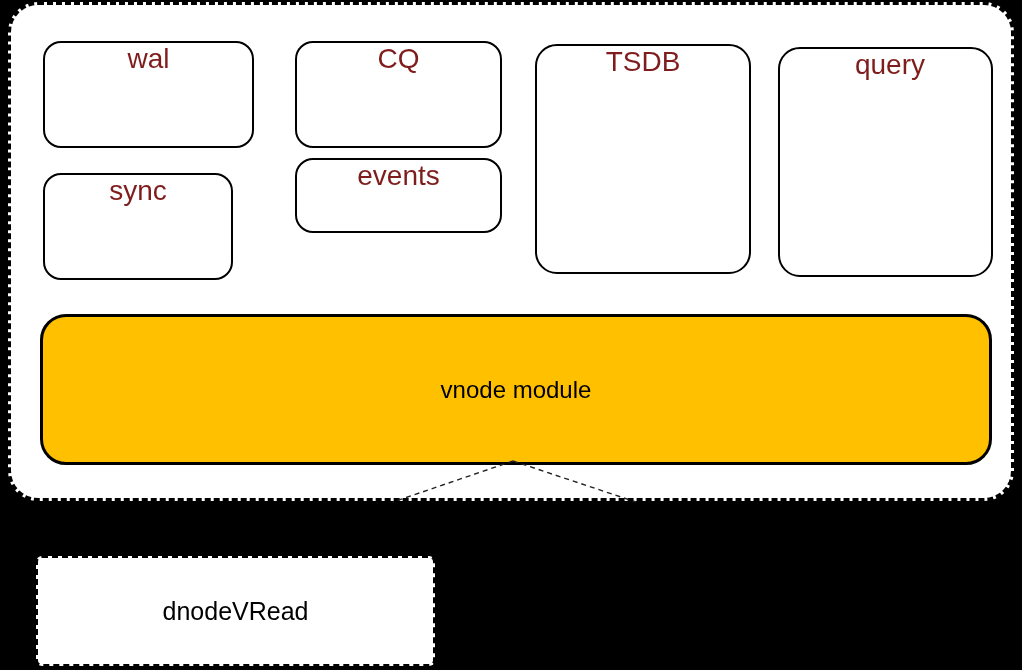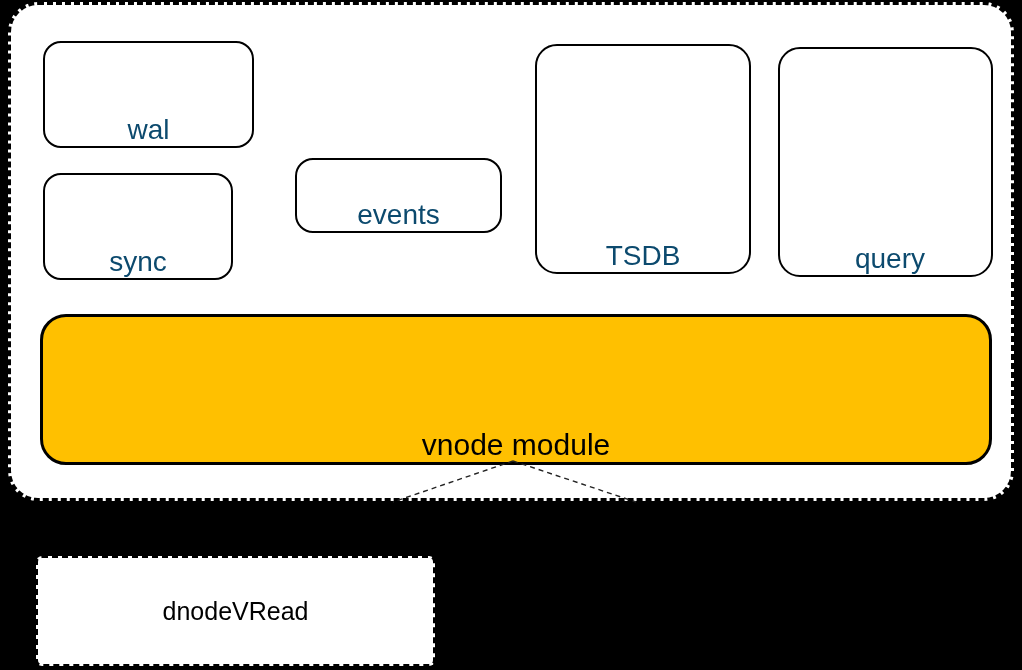--- a/index.html
+++ b/index.html
@@ -23,43 +23,43 @@
     border: 3px dashed #000000;
     border-radius: 30px;
   }
   
   .module {
     position: absolute;
     background: #ffffff;
     border: 2px solid #000000;
     border-radius: 18px;
     display: flex;
-    align-items: flex-end;
+    align-items: flex-start;
     justify-content: center;
     font-size: 28px;
-    color: #0c4a6e;
+    color: #7f1d1d;
   }
   .module-wal    { left: 32px;  top: 36px;  width: 211px; height: 107px; }
   .module-cq     { left: 284px; top: 36px;  width: 207px; height: 107px; }
   .module-sync   { left: 32px;  top: 168px; width: 190px; height: 107px; }
   .module-events { left: 284px; top: 153px; width: 207px; height: 75px; }
   .module-tsdb   { left: 524px; top: 39px;  width: 216px; height: 230px; border-radius: 22px; }
   .module-query  { left: 767px; top: 42px;  width: 215px; height: 230px; border-radius: 22px; padding-left: 9px; }
   
   .vnode-module {
     position: absolute;
     left: 29px; top: 309px;
     width: 952px; height: 151px;
     background: #FFC000;
     border: 3px solid #000000;
     border-radius: 26px;
     display: flex;
-    align-items: flex-end;
+    align-items: center;
     justify-content: center;
-    font-size: 30px;
+    font-size: 24px;
     color: #000000;
   }
   
   .external-node {
     position: absolute;
     background: #ffffff;
     border: 2px dashed #000000;
     border-radius: 6px;
     display: flex;
     align-items: center;
@@ -82,20 +82,23 @@
 <body>
 
 <div class="canvas">
 
   <div class="vnode-container">
 
     <div class="module module-wal">
       <span class="label">wal</span>
     </div>
 
+    <div class="module module-cq">
+      <span class="label">CQ</span>
+    </div>
 
     <div class="module module-sync">
       <span class="label">sync</span>
     </div>
 
     <div class="module module-events">
       <span class="label">events</span>
     </div>
 
     <div class="module module-tsdb">

